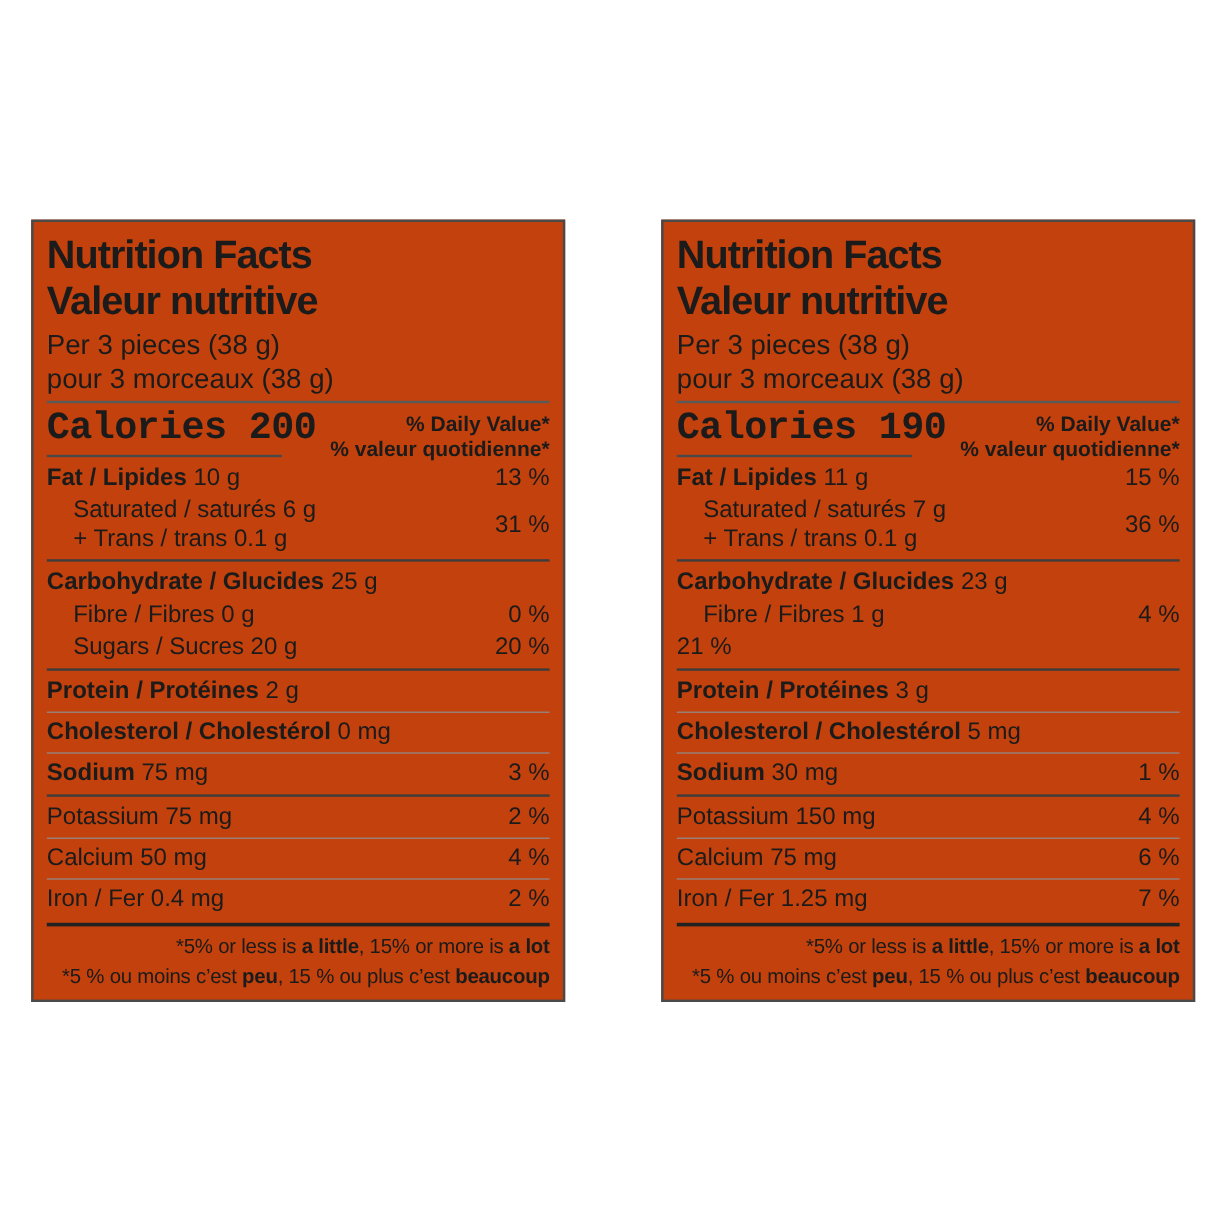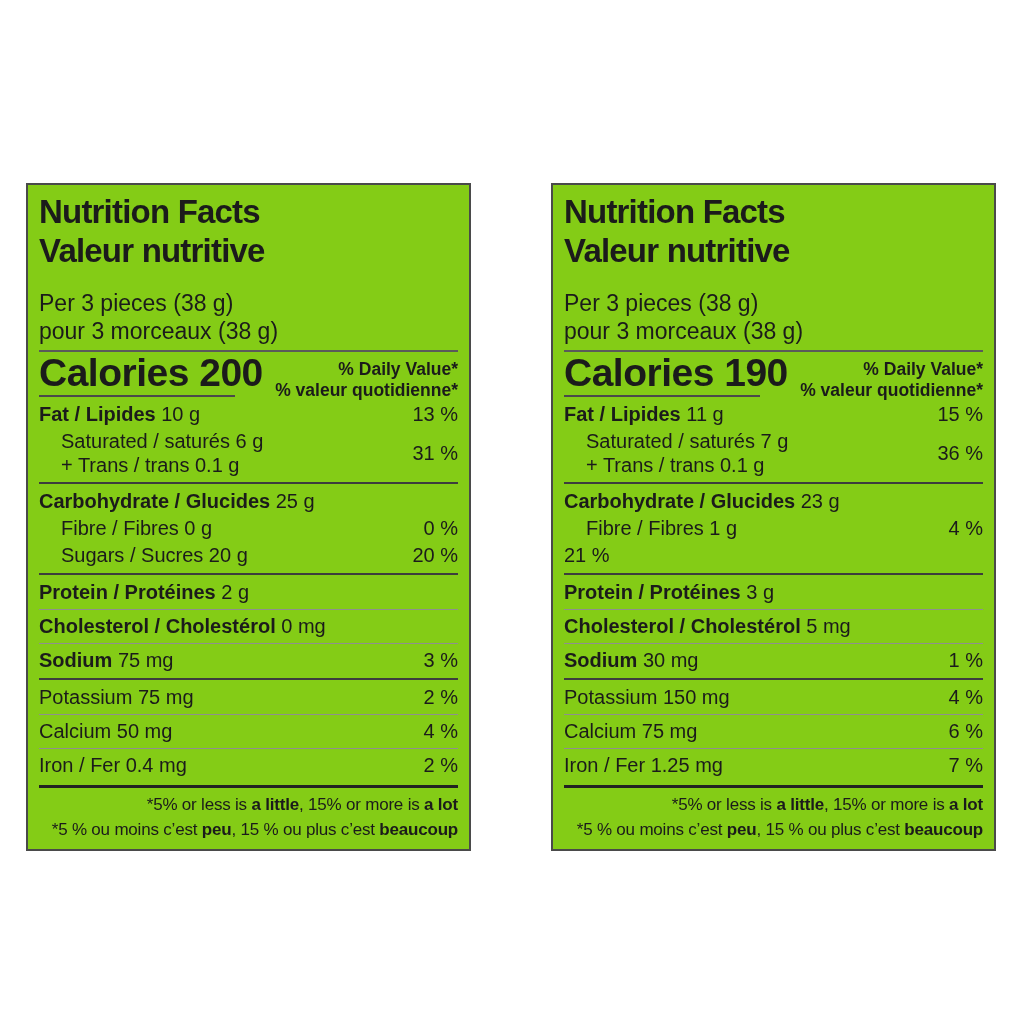--- a/index.html
+++ b/index.html
@@ -2,29 +2,29 @@
 <html><head>
 <meta charset="utf-8">
 <style>
   html,body{margin:0;padding:0;background:#ffffff;}
   .canvas{
     position:relative;width:1024px;height:1024px;background:#ffffff;overflow:hidden;
     font-family:"Liberation Sans","DejaVu Sans",sans-serif;color:#1b1b1b;
   }
   .labels-wrap{position:absolute;top:183px;left:26px;display:flex;gap:80px;}
   .nf{
-    width:445px;box-sizing:border-box;background:#84cc16;
+    width:445px;box-sizing:border-box;background:#c2410c;
     border:2px solid #4a4a4a;padding:7px 11px 9px 11px;
   }
   .title{font-size:33px;font-weight:700;line-height:39px;letter-spacing:-0.8px;}
   .serving{font-size:23px;line-height:28px;}
-  .serving-block{margin-top:19px;}
+  .serving-block{margin-top:3px;}
   .rule-serving{border-top:2px solid #5a5a5a;margin-top:5px;}
   .cal-row{display:flex;justify-content:space-between;align-items:flex-start;padding-top:5px;}
-  .cal-text{font-size:39px;font-weight:700;letter-spacing:-0.5px;line-height:32px;}
+  .cal-text{font-size:32px;font-weight:700;letter-spacing:-0.5px;line-height:32px;font-family:Liberation Mono, monospace;}
   .cal-underline{width:196px;border-top:2px solid #4a4a4a;margin-top:6px;margin-bottom:2px;}
   .dv-head{text-align:right;font-size:17.5px;font-weight:700;line-height:21px;padding-top:2px;}
   .row{display:flex;justify-content:space-between;align-items:baseline;font-size:20px;line-height:25px;padding:1px 0;}
   .grp{display:flex;justify-content:space-between;align-items:center;padding:1px 0;gap:37px;}
   .grp .lines{font-size:20px;line-height:24px;}
   .grp .dv{font-size:20px;}
   .b{font-weight:700;}
   .ind{padding-left:22px;}
   .rule-thin{border-top:1px solid #8f8f8f;margin:3px 0;}
   .rule-med{border-top:2px solid #3d3d3d;margin:4px 0;}

